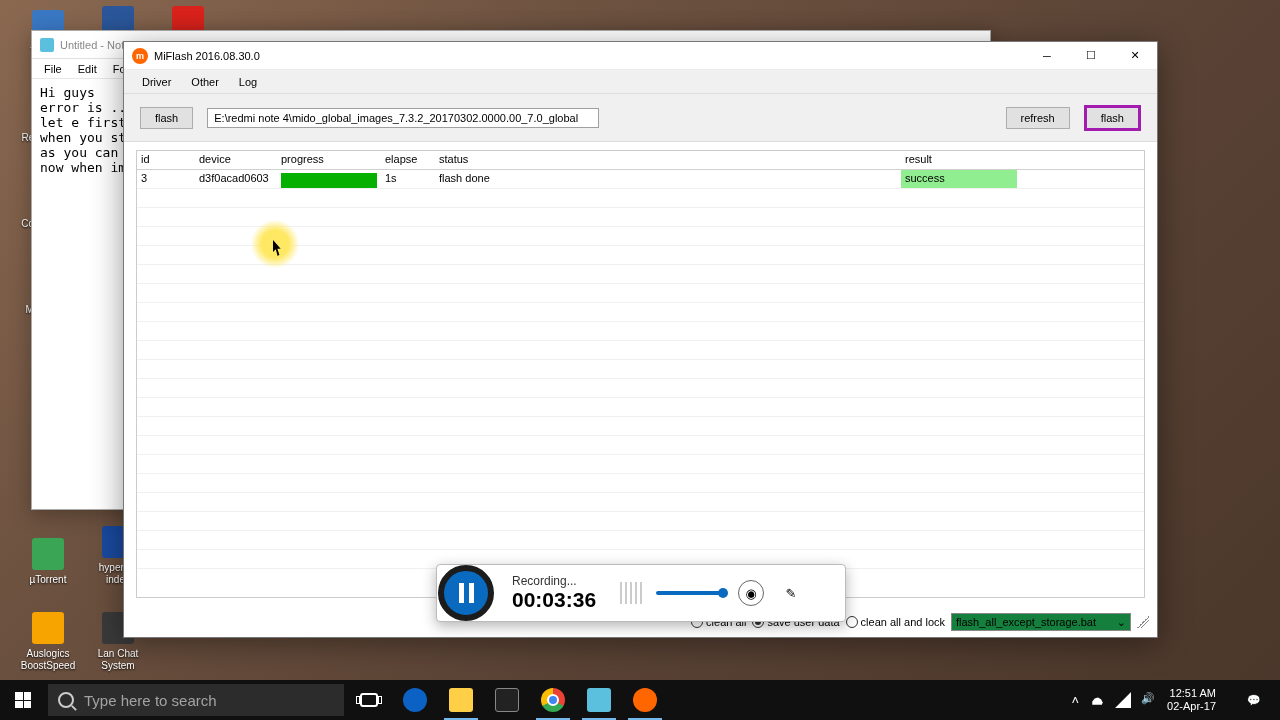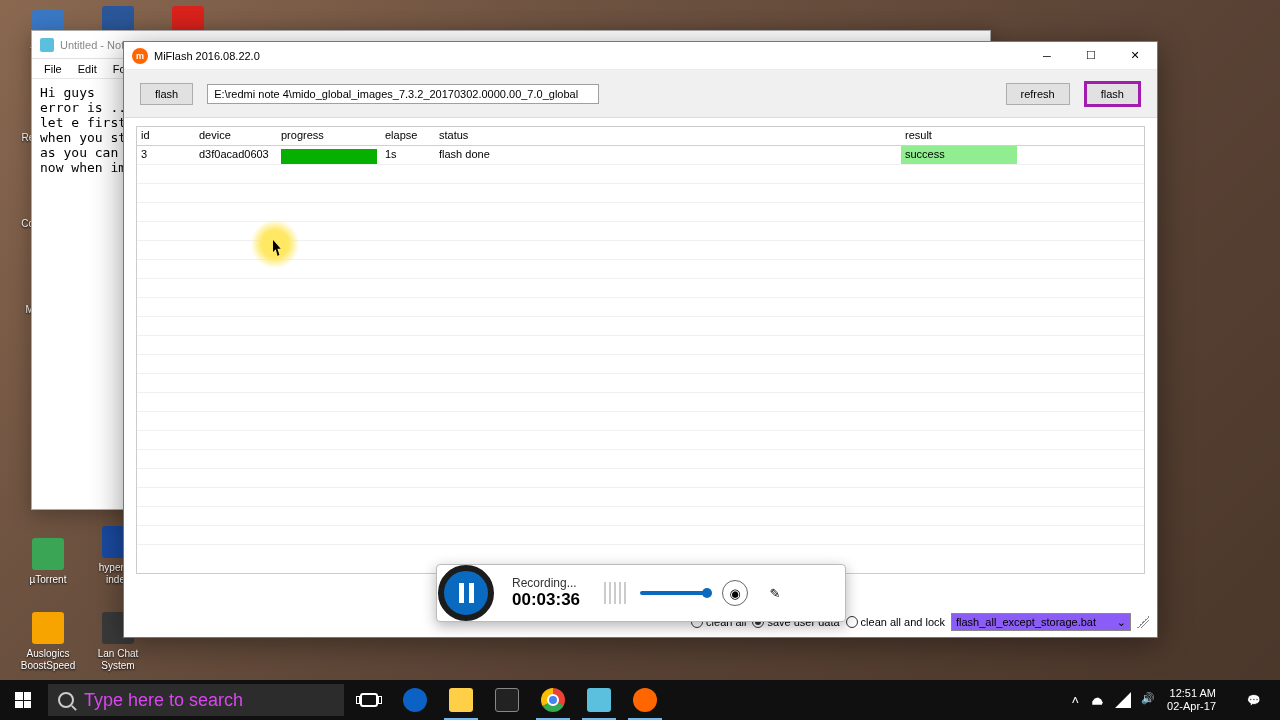--- a/index.html
+++ b/index.html
@@ -40,48 +40,48 @@
 .c-prog{width:104px}
 .c-elap{width:54px}
 .c-stat{width:466px}
 .c-res{width:116px}
 .progfill{background:#06b000;height:15px;margin-top:1px}
 .rescell{background:#90ee90}
 .miflash .footer{position:absolute;bottom:3px;right:8px;height:24px;display:flex;align-items:center;gap:6px}
 .miflash .radio{display:flex;align-items:center;gap:3px}
 .miflash .radio .rdot{width:12px;height:12px;border:1px solid #333;border-radius:50%;display:flex;align-items:center;justify-content:center}
 .miflash .radio .rdot.sel::after{content:"";width:6px;height:6px;background:#333;border-radius:50%}
-.miflash .combo{background:#8b5cf6;border:1px solid #888;padding:1px 4px;width:180px;height:18px;display:flex;align-items:center;justify-content:space-between}
+.miflash .combo{background:#15803d;border:1px solid #888;padding:1px 4px;width:180px;height:18px;display:flex;align-items:center;justify-content:space-between}
 .miflash .gripper{width:12px;height:12px;background:linear-gradient(135deg,transparent 50%,#888 50%,#888 55%,transparent 55%,transparent 65%,#888 65%,#888 70%,transparent 70%)}
 
 
 .recorder{position:absolute;left:436px;top:564px;width:410px;height:58px;background:#fff;border:1px solid #bbb;border-radius:4px;box-shadow:0 4px 14px rgba(0,0,0,.3);display:flex;align-items:center}
 .recorder .pausebtn{width:56px;height:56px;background:#0a6abf;border-radius:50%;margin:1px 18px 1px 1px;border:6px solid #1c1c1c;display:flex;align-items:center;justify-content:center}
 .recorder .pausebtn::before{content:"";width:5px;height:20px;background:#fff;margin-right:5px}
 .recorder .pausebtn::after{content:"";width:5px;height:20px;background:#fff}
 .recorder .info .lbl{color:#333;font-size:12px}
-.recorder .info .time{font-weight:bold;font-size:17px}
+.recorder .info .time{font-weight:bold;font-size:21px}
 .recorder .waves{margin-left:24px;width:22px;height:22px;background:repeating-linear-gradient(90deg,#ccc 0,#ccc 2px,transparent 2px,transparent 5px)}
 .recorder .slider{margin-left:14px;width:68px;height:4px;background:#0a6abf;border-radius:2px;position:relative}
 .recorder .slider::after{content:"";position:absolute;right:-4px;top:-3px;width:10px;height:10px;border-radius:50%;background:#0a6abf}
 .recorder .ibtn{width:26px;height:26px;margin-left:14px;border:1px solid #666;border-radius:50%;display:flex;align-items:center;justify-content:center;font-size:13px}
 
 
 .cursorfx{position:absolute;left:251px;top:220px;width:48px;height:48px;border-radius:50%;background:radial-gradient(circle,#ffe863 0%,#ffe863 40%,rgba(255,232,99,0) 72%)}
 .cursorfx::after{content:"";position:absolute;left:22px;top:20px;width:11px;height:16px;background:#000;clip-path:polygon(0 0,0 75%,25% 58%,42% 100%,58% 92%,40% 54%,70% 54%)}
 
 
 .taskbar{position:absolute;left:0;bottom:0;width:100%;height:40px;background:#101010;display:flex;align-items:center;color:#fff}
 .taskbar .start{width:46px;height:40px;display:flex;align-items:center;justify-content:center}
 .taskbar .start .wlogo{width:16px;height:16px;display:grid;grid-template-columns:1fr 1fr;grid-template-rows:1fr 1fr;gap:1px}
 .taskbar .start .wlogo span{background:#fff}
 .taskbar .search{display:flex;align-items:center;background:#2c2c2c;height:32px;width:296px;margin:0 2px;padding:0 10px;gap:10px;border-radius:1px}
 .taskbar .search .sico{width:16px;height:16px;border:2px solid #ccc;border-radius:50%;position:relative}
 .taskbar .search .sico::after{content:"";position:absolute;width:6px;height:2px;background:#ccc;transform:rotate(45deg);bottom:-3px;right:-5px}
-.taskbar .search .ph{color:#d946ef;font-size:18px}
+.taskbar .search .ph{color:#a3a3a3;font-size:15px}
 .taskbar .tbtn{width:46px;height:40px;display:flex;align-items:center;justify-content:center;position:relative}
 .taskbar .tbtn .und{position:absolute;bottom:0;left:6px;right:6px;height:2px;background:#76b9ed}
 .taskbar .tico{width:24px;height:24px;border-radius:3px}
 .taskbar .tray{margin-left:auto;display:flex;align-items:center;gap:10px;padding-right:6px}
 .taskbar .tray .tic{width:16px;height:16px}
 .taskbar .clock{text-align:right;font-size:11px;line-height:1.2;padding-right:8px}
 .taskbar .notif{width:40px;height:40px;display:flex;align-items:center;justify-content:center}
 </style>
 </head>
 <body>
@@ -152,24 +152,29 @@
 error is ..
 let e first
 when you st
 as you can
 now when im</div>
   </div>
 
   <div class="miflash">
     <div class="titlebar">
       <div class="app-ico">m</div>
-      <span class="title">MiFlash 2016.08.22.0</span>
+      <span class="title">MiFlash 2016.08.30.0</span>
       <div class="winbtn">─</div>
       <div class="winbtn">☐</div>
       <div class="winbtn">✕</div>
+    </div>
+    <div class="menubar">
+      <span>Driver</span>
+      <span>Other</span>
+      <span>Log</span>
     </div>
     <div class="toolbar">
       <button class="btn">flash</button>
       <input class="path" value="E:\redmi note 4\mido_global_images_7.3.2_20170302.0000.00_7.0_global" style="">
       <div class="spacer"></div>
       <button class="btn">refresh</button>
       <button class="btn flash">flash</button>
     </div>
     <div class="grid">
       <div class="row head">

